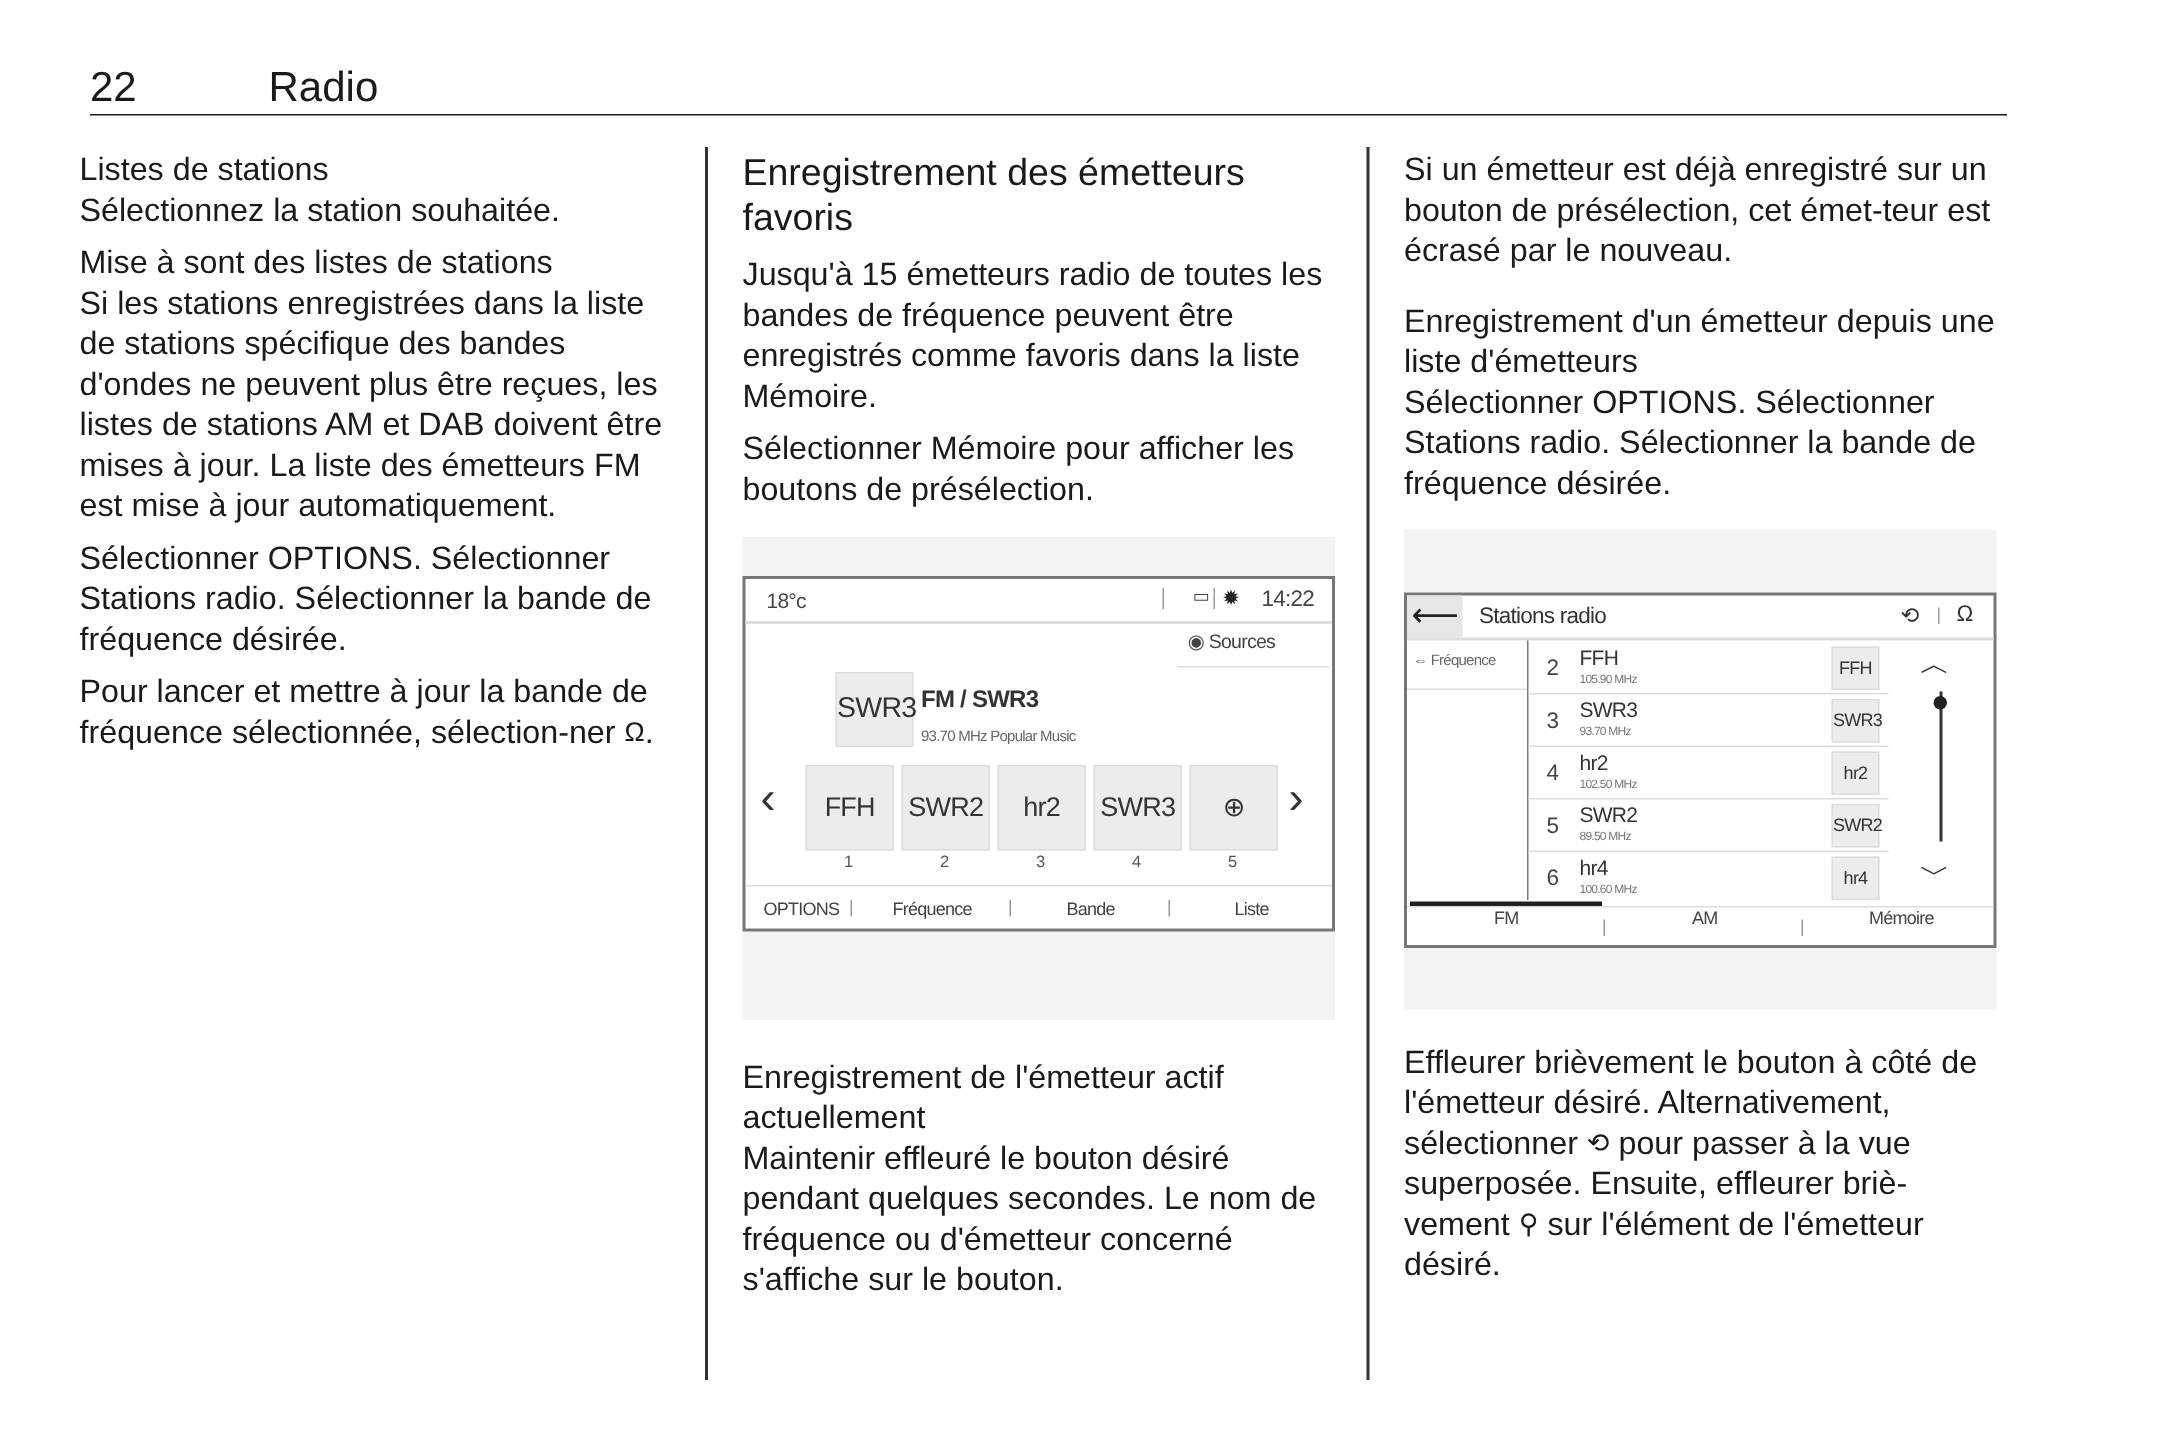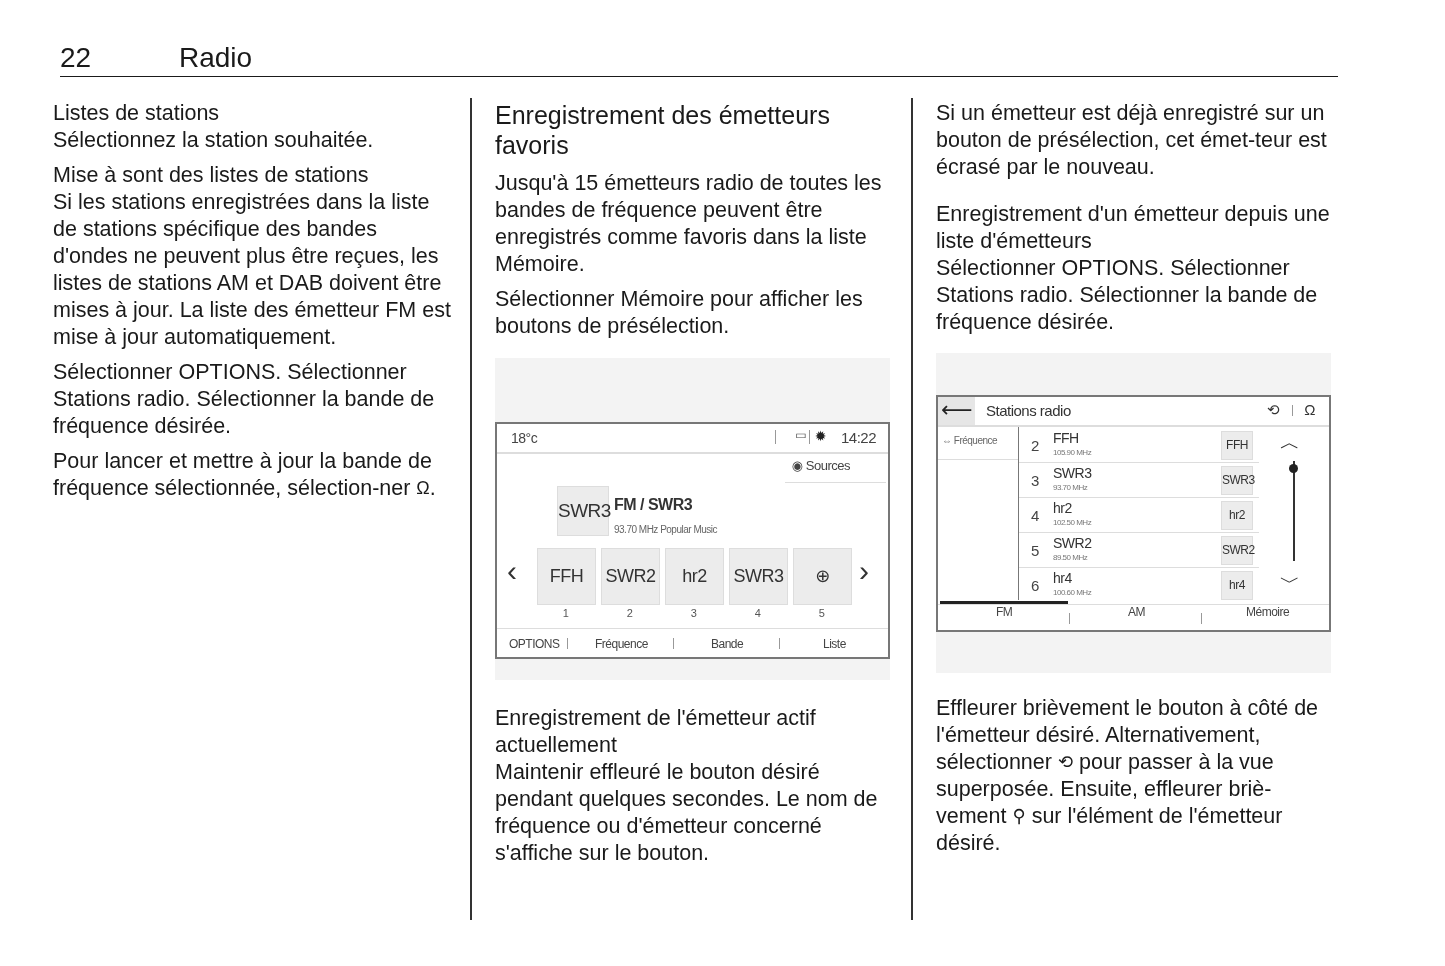--- a/index.html
+++ b/index.html
@@ -17,21 +17,21 @@
   #col2 { left: 495px; width: 400px; }
   #col3 { left: 936px; width: 400px; }
   .col-rule { position: absolute; top: 98px; width: 1.5px; height: 822px; background: #333; }
   .inline-icon { display: inline-block; font-size: 18px; vertical-align: 1px; }
 
   
   .fig-bg { position: absolute; background: #f3f3f3; }
   .screen { position: absolute; background: #fff; border: 2px solid #777; box-sizing: border-box;
             font-size: 13px; color: #444; letter-spacing: -0.5px; }
   
-  #screen1 { left: 495px; top: 422px; width: 395px; height: 237px; }
+  #screen1 { left: 495px; top: 384px; width: 395px; height: 237px; }
   .s1-status { position: absolute; left: 0; right: 0; top: 0; height: 28px; border-bottom: 2px solid #ddd; }
   .s1-temp { position: absolute; left: 14px; top: 6px; font-size: 14px; }
   .s1-time { position: absolute; right: 12px; top: 5px; font-size: 15px; }
   .s1-gear { position: absolute; right: 62px; top: 4px; font-size: 14px; color: #222; }
   .s1-msg { position: absolute; right: 82px; top: 4px; font-size: 12px; }
   .s1-sep { position: absolute; top: 6px; width: 1px; height: 14px; background: #999; }
   .s1-sources { position: absolute; right: 38px; top: 34px; font-size: 13px; }
   .s1-sources-line { position: absolute; left: 288px; right: 2px; top: 58px; height: 1px; background: #ddd; }
   .s1-logo { position: absolute; left: 60px; top: 62px; width: 50px; height: 48px; background: #ececec;
              border: 1px solid #ddd; font-size: 19px; line-height: 48px; text-align: center; color: #333; }
@@ -79,21 +79,21 @@
   <span class="page-title">Radio</span>
 </div>
 
 <div class="col-rule" style="left:470px"></div>
 <div class="col-rule" style="left:911px"></div>
 
 <div class="col" id="col1">
   <h3>Listes de stations</h3>
   <p>Sélectionnez la station souhaitée.</p>
   <h3>Mise à sont des listes de stations</h3>
-  <p>Si les stations enregistrées dans la liste de stations spécifique des bandes d'ondes ne peuvent plus être reçues, les listes de stations AM et DAB doivent être mises à jour. La liste des émetteur FM est mise à jour automatiquement.</p>
+  <p>Si les stations enregistrées dans la liste de stations spécifique des bandes d'ondes ne peuvent plus être reçues, les listes de stations AM et DAB doivent être mises à jour. La liste des émetteurs FM est mise à jour automatiquement.</p>
   <p>Sélectionner OPTIONS. Sélectionner Stations radio. Sélectionner la bande de fréquence désirée.</p>
   <p><span>Pour lancer et mettre à jour la bande de fréquence sélectionnée, sélection-ner </span><span class="inline-icon">Ω</span><span>.</span></p>
 </div>
 
 <div class="col" id="col2">
   <h2>Enregistrement des émetteurs favoris</h2>
   <p>Jusqu'à 15 émetteurs radio de toutes les bandes de fréquence peuvent être enregistrés comme favoris dans la liste Mémoire.</p>
   <p>Sélectionner Mémoire pour afficher les boutons de présélection.</p>
 </div>
 

